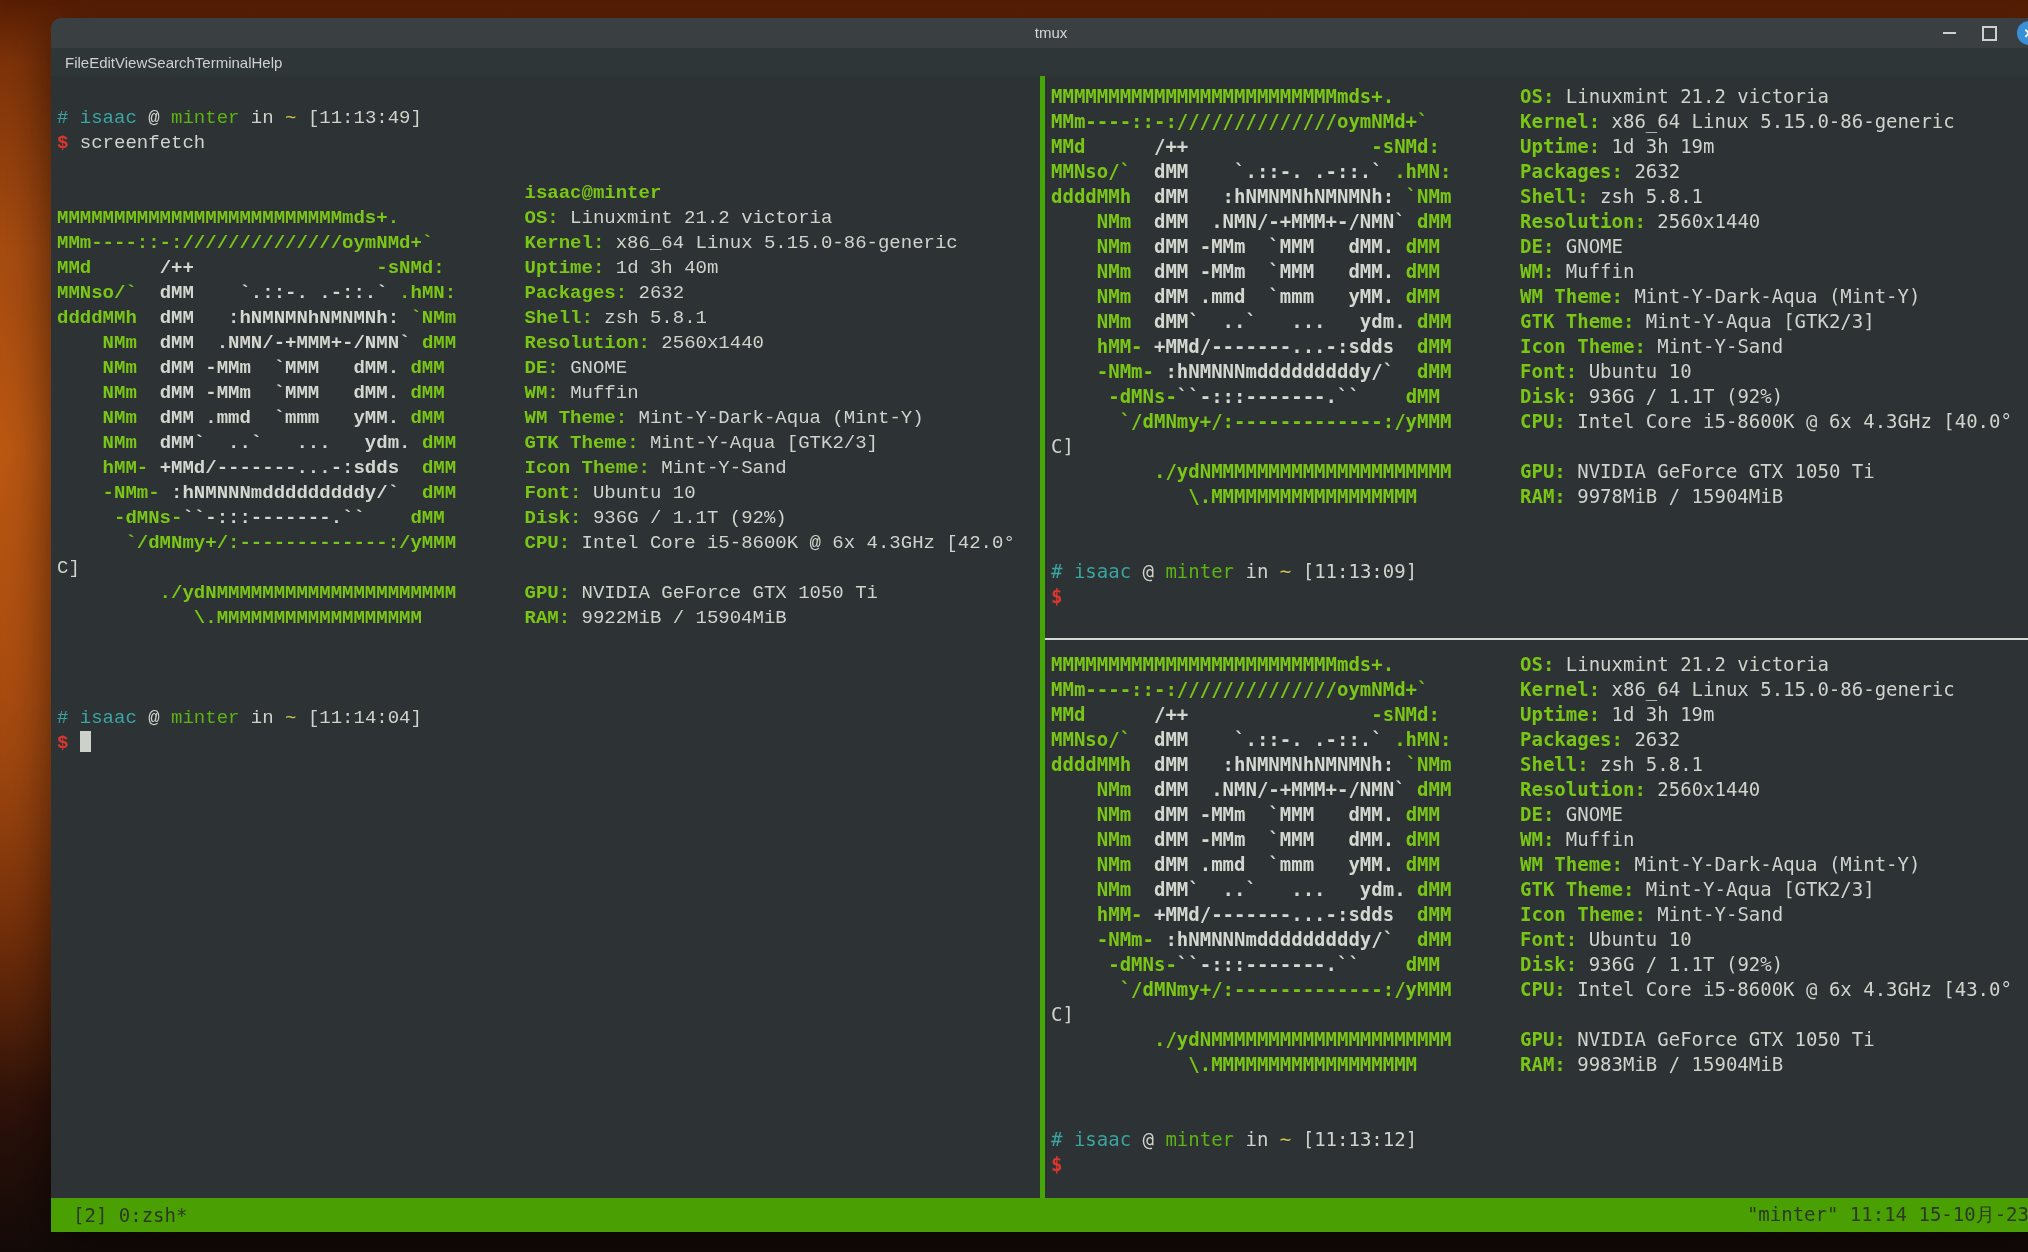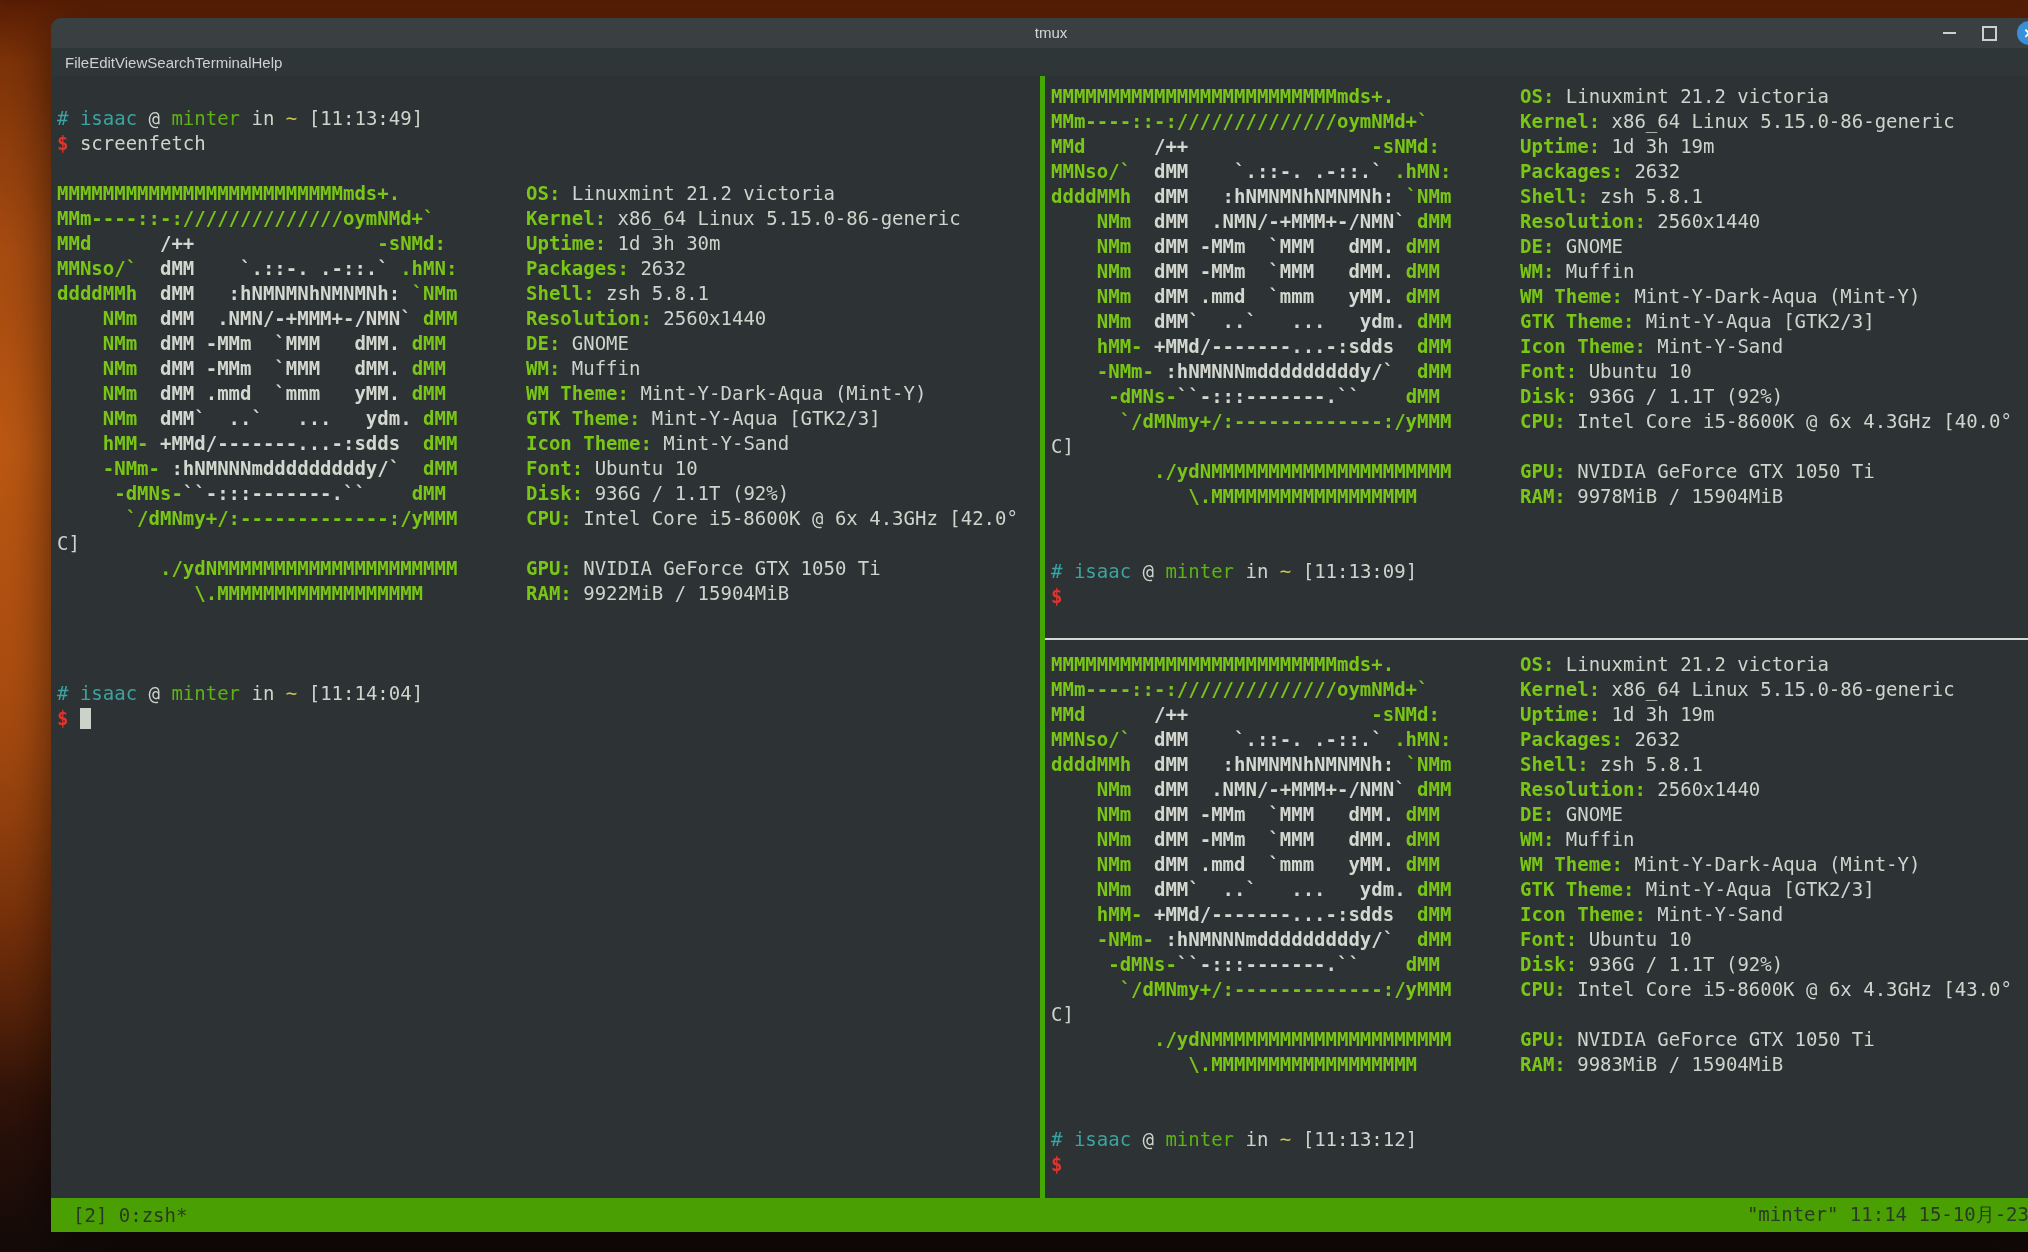--- a/index.html
+++ b/index.html
@@ -25,21 +25,21 @@
   .btn{width:24px;height:24px;display:flex;align-items:center;justify-content:center;cursor:default;}
   .btn-min i{display:block;width:13px;height:2px;background:#cfcfcf;}
   .btn-max i{display:block;width:11px;height:11px;border:2px solid #cfcfcf;}
   .btn-close{width:24px;height:24px;border-radius:50%;background:#3a8fd9;color:#ffffff;
     font-size:13px;font-weight:bold;display:flex;align-items:center;justify-content:center;}
   .menubar{height:28px;background:#2f3638;display:flex;align-items:center;padding-left:14px;}
   .menu-item{color:#d0d0d0;font-size:15px;}
   .content{position:relative;height:1122px;overflow:hidden;
     font-family:"DejaVu Sans Mono", monospace;font-size:19px;}
   .pane{position:absolute;overflow:hidden;}
-  .pane-left{left:0;top:0;width:989px;bottom:0;padding:30px 0 0 6px;}
+  .pane-left{left:0;top:0;width:989px;bottom:0;padding:30px 0 0 6px;font-family:Liberation Mono, monospace;}
   .pane-rt{left:994px;top:0;width:1006px;height:562px;padding:8px 0 0 6px;box-sizing:border-box;}
   .pane-rb{left:994px;top:564px;width:1006px;bottom:0;padding:12px 0 0 6px;box-sizing:border-box;}
   .vdiv{position:absolute;left:989px;top:0;bottom:0;width:5px;background:#44a703;}
   .hdiv{position:absolute;left:994px;right:14px;top:562px;height:2px;background:#d5d8d2;}
   .scrollbar{position:absolute;right:3px;top:6px;width:9px;height:1108px;background:#777e80;border-radius:5px;}
   .tline{height:25px;line-height:25px;white-space:pre;}
   .sg{color:#79c616;font-weight:bold;}
   .sW{color:#d3d7cf;font-weight:bold;}
   .sw{color:#cfd3cb;}
   .sc{color:#3aa4a0;}
@@ -76,23 +76,24 @@
       <span class="menu-item">View</span>
       <span class="menu-item">Search</span>
       <span class="menu-item">Terminal</span>
       <span class="menu-item">Help</span>
     </div>
   <div class="content">
     <div class="pane pane-left" id="pane-left">
         <div class="tline"><span class="sc"># </span><span class="sc">isaac</span><span class="sw"> @ </span><span class="sm">minter</span><span class="sw"> in </span><span class="sy">~</span><span class="sw"> [11:13:49]</span></div>
         <div class="tline"><span class="sr">$ </span><span class="sw">screenfetch</span></div>
         <div class="tline"></div>
+        <div class="tline"><span class="sw">                                         </span><span class="sg">isaac@minter</span></div>
         <div class="tline"><span class="sg">MMMMMMMMMMMMMMMMMMMMMMMMMmds+.</span><span class="sw">           </span><span class="sg">OS:</span><span class="sw"> Linuxmint 21.2 victoria</span></div>
         <div class="tline"><span class="sg">MMm----::-://////////////oymNMd+`</span><span class="sw">        </span><span class="sg">Kernel:</span><span class="sw"> x86_64 Linux 5.15.0-86-generic</span></div>
-        <div class="tline"><span class="sg">MMd      </span><span class="sW">/++                </span><span class="sg">-sNMd:</span><span class="sw">       </span><span class="sg">Uptime:</span><span class="sw"> 1d 3h 30m</span></div>
+        <div class="tline"><span class="sg">MMd      </span><span class="sW">/++                </span><span class="sg">-sNMd:</span><span class="sw">       </span><span class="sg">Uptime:</span><span class="sw"> 1d 3h 40m</span></div>
         <div class="tline"><span class="sg">MMNso/`  </span><span class="sW">dMM    `.::-. .-::.` </span><span class="sg">.hMN:</span><span class="sw">      </span><span class="sg">Packages:</span><span class="sw"> 2632</span></div>
         <div class="tline"><span class="sg">ddddMMh  </span><span class="sW">dMM   :hNMNMNhNMNMNh: </span><span class="sg">`NMm</span><span class="sw">      </span><span class="sg">Shell:</span><span class="sw"> zsh 5.8.1</span></div>
         <div class="tline"><span class="sg">    NMm  </span><span class="sW">dMM  .NMN/-+MMM+-/NMN` </span><span class="sg">dMM</span><span class="sw">      </span><span class="sg">Resolution:</span><span class="sw"> 2560x1440</span></div>
         <div class="tline"><span class="sg">    NMm  </span><span class="sW">dMM -MMm  `MMM   dMM. </span><span class="sg">dMM</span><span class="sw">       </span><span class="sg">DE:</span><span class="sw"> GNOME</span></div>
         <div class="tline"><span class="sg">    NMm  </span><span class="sW">dMM -MMm  `MMM   dMM. </span><span class="sg">dMM</span><span class="sw">       </span><span class="sg">WM:</span><span class="sw"> Muffin</span></div>
         <div class="tline"><span class="sg">    NMm  </span><span class="sW">dMM .mmd  `mmm   yMM. </span><span class="sg">dMM</span><span class="sw">       </span><span class="sg">WM Theme:</span><span class="sw"> Mint-Y-Dark-Aqua (Mint-Y)</span></div>
         <div class="tline"><span class="sg">    NMm  </span><span class="sW">dMM`  ..`   ...   ydm. </span><span class="sg">dMM</span><span class="sw">      </span><span class="sg">GTK Theme:</span><span class="sw"> Mint-Y-Aqua [GTK2/3]</span></div>
         <div class="tline"><span class="sg">    hMM- </span><span class="sW">+MMd/-------...-:sdds  </span><span class="sg">dMM</span><span class="sw">      </span><span class="sg">Icon Theme:</span><span class="sw"> Mint-Y-Sand</span></div>
         <div class="tline"><span class="sg">    -NMm- </span><span class="sW">:hNMNNNmdddddddddy/`  </span><span class="sg">dMM</span><span class="sw">      </span><span class="sg">Font:</span><span class="sw"> Ubuntu 10</span></div>
         <div class="tline"><span class="sg">     -dMNs-</span><span class="sW">``-:::-------.``    </span><span class="sg">dMM</span><span class="sw">       </span><span class="sg">Disk:</span><span class="sw"> 936G / 1.1T (92%)</span></div>

